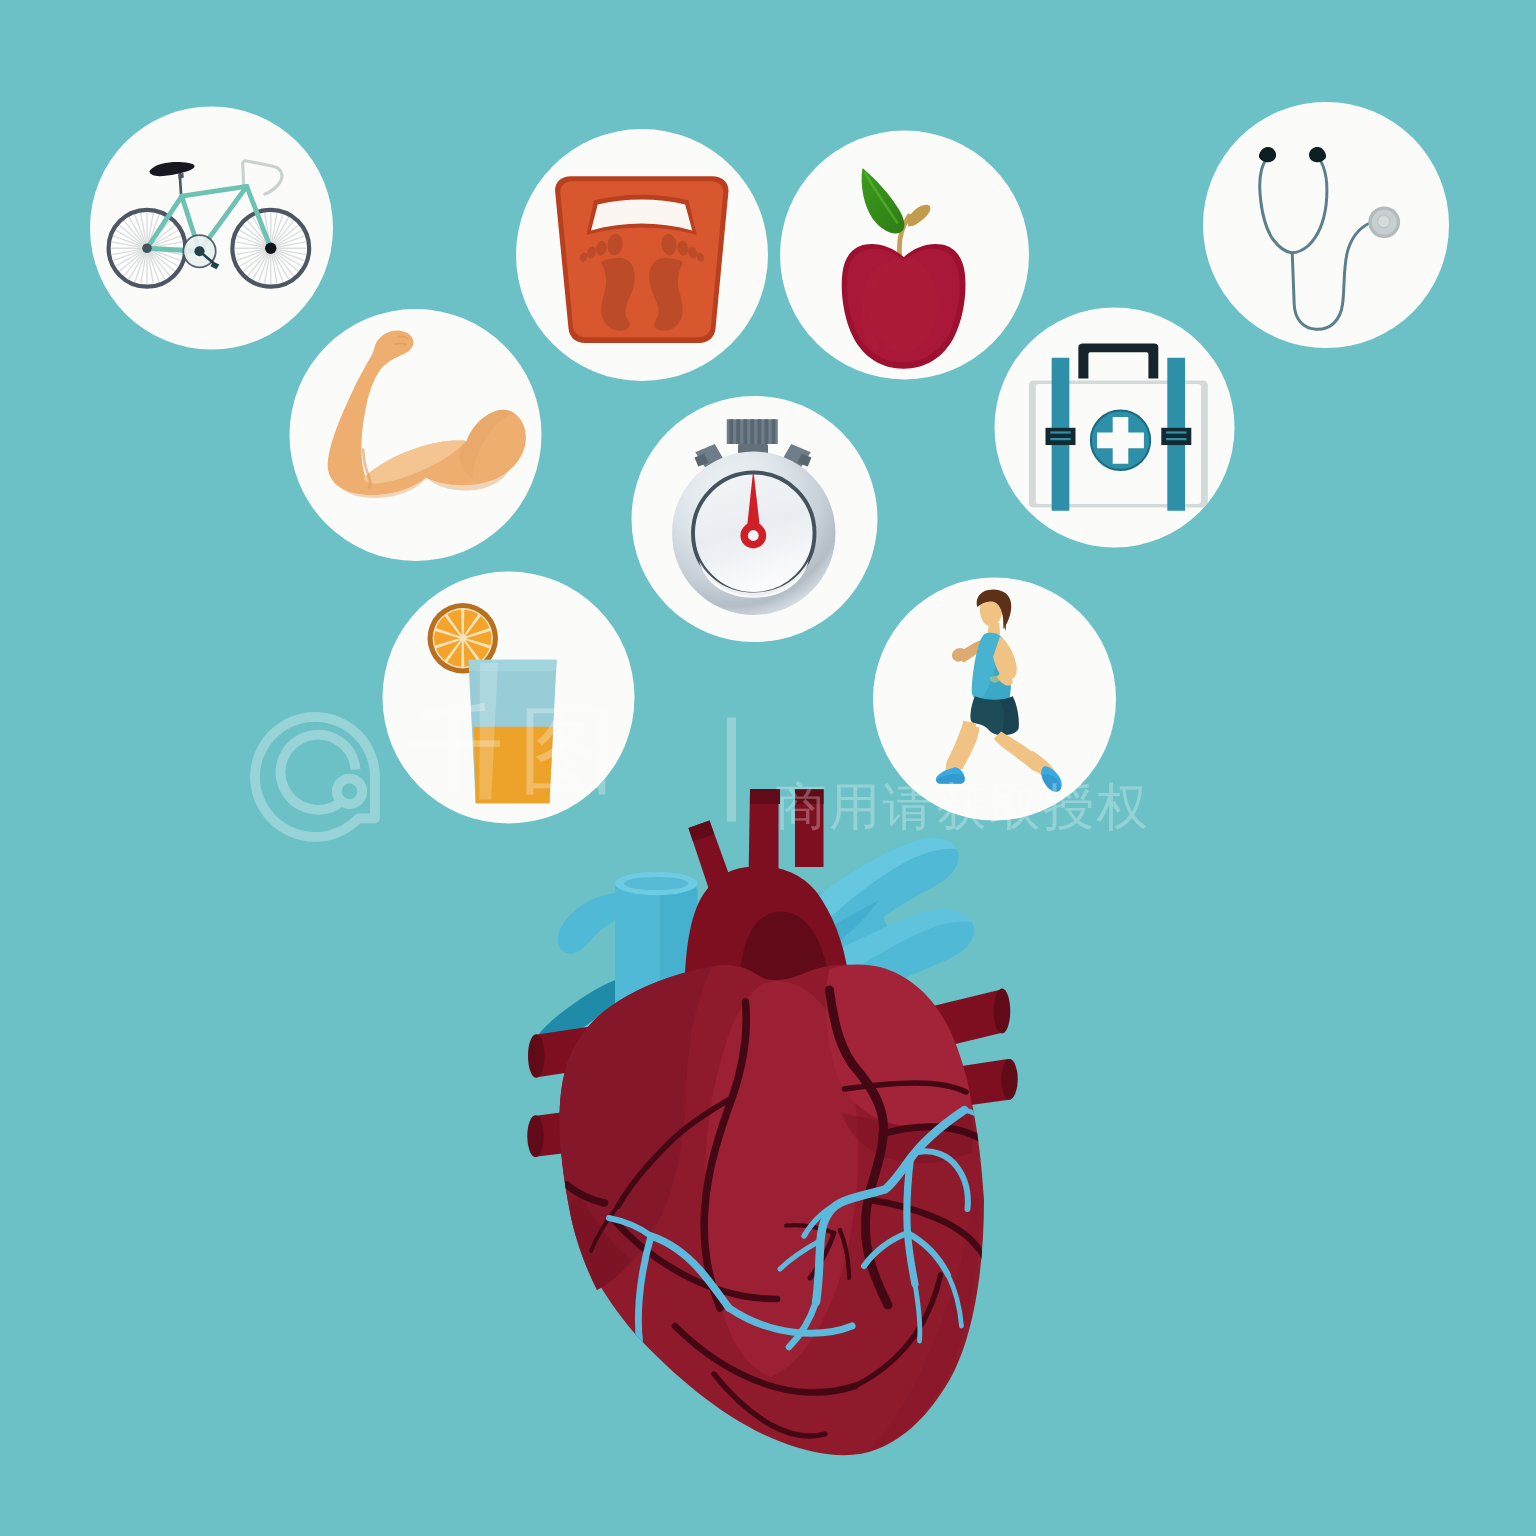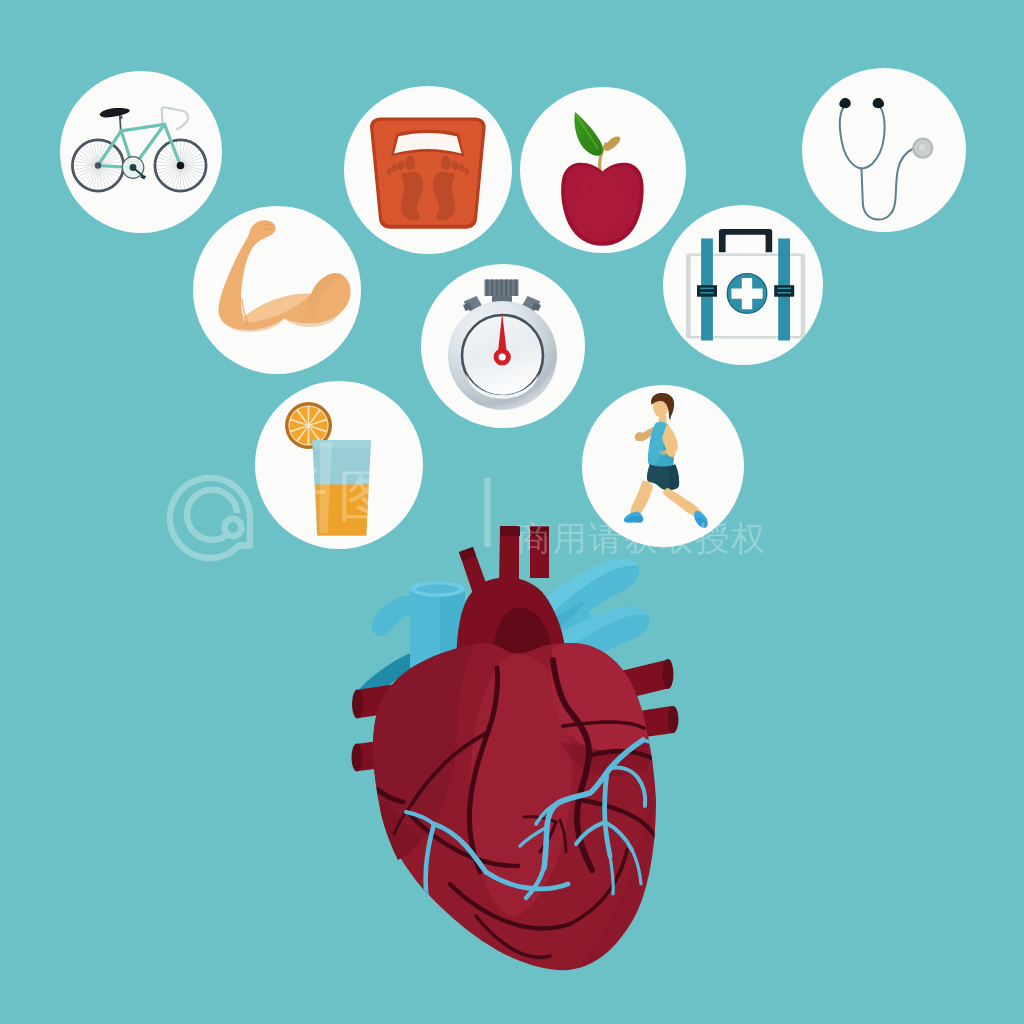--- a/index.html
+++ b/index.html
@@ -3,21 +3,21 @@
 <meta charset="utf-8">
 <title>Healthy heart illustration</title>
 <style>
   html,body{margin:0;padding:0;background:#6cc1c7;}
   body{width:1024px;height:1024px;overflow:hidden;
        font-family:"Liberation Sans","DejaVu Sans",sans-serif;}
   #stage{position:relative;width:1024px;height:1024px;background:#6cc1c7;}
   #stage svg.layer{position:absolute;left:0;top:0;width:1024px;height:1024px;display:block;}
   .wm{position:absolute;left:0;top:0;width:1024px;height:1024px;pointer-events:none;}
   .wm-logo-svg{position:absolute;left:0;top:0;width:1024px;height:1024px;}
-  .wm-brand{position:absolute;left:272px;top:468px;font-size:56px;line-height:1;
+  .wm-brand{position:absolute;left:272px;top:468px;font-size:64px;line-height:1;
             color:rgba(255,255,255,0.28);letter-spacing:10px;white-space:nowrap;font-weight:400;}
   .wm-divider{position:absolute;left:478px;top:470px;font-size:74px;line-height:1;
               color:rgba(255,255,255,0.28);}
   .wm-line1{position:absolute;left:518px;top:476px;font-size:29px;line-height:1;
             color:rgba(255,255,255,0.28);letter-spacing:1.7px;white-space:nowrap;}
   .wm-line2{position:absolute;left:517px;top:521px;font-size:34px;line-height:1;
             color:rgba(255,255,255,0.28);letter-spacing:1.7px;white-space:nowrap;}
 </style>
 </head>
 <body>

